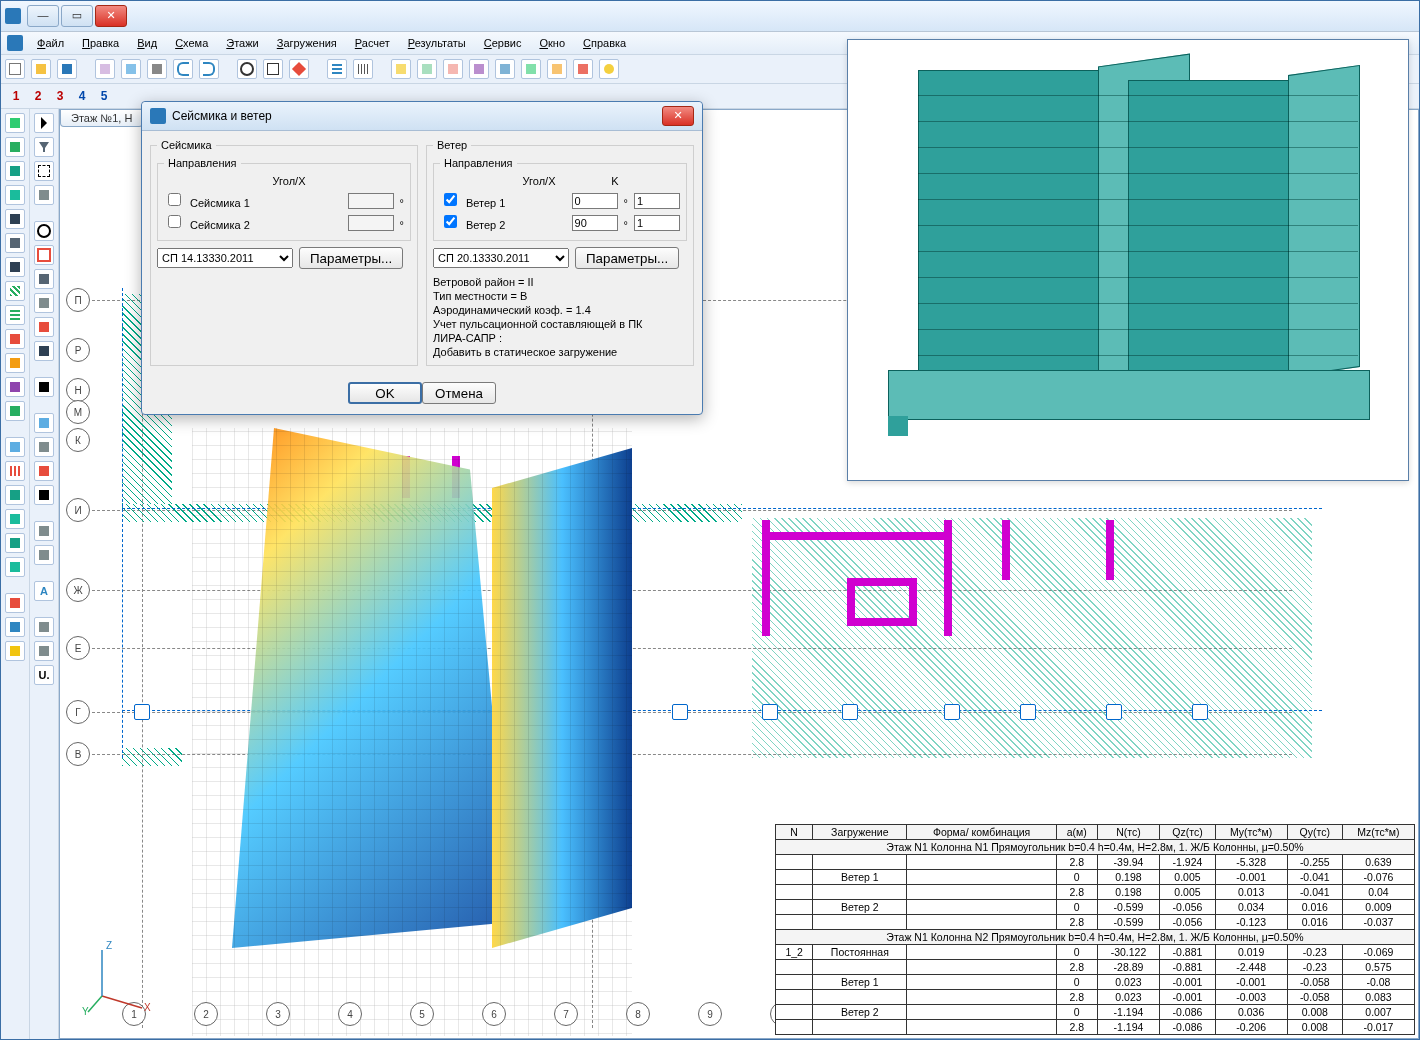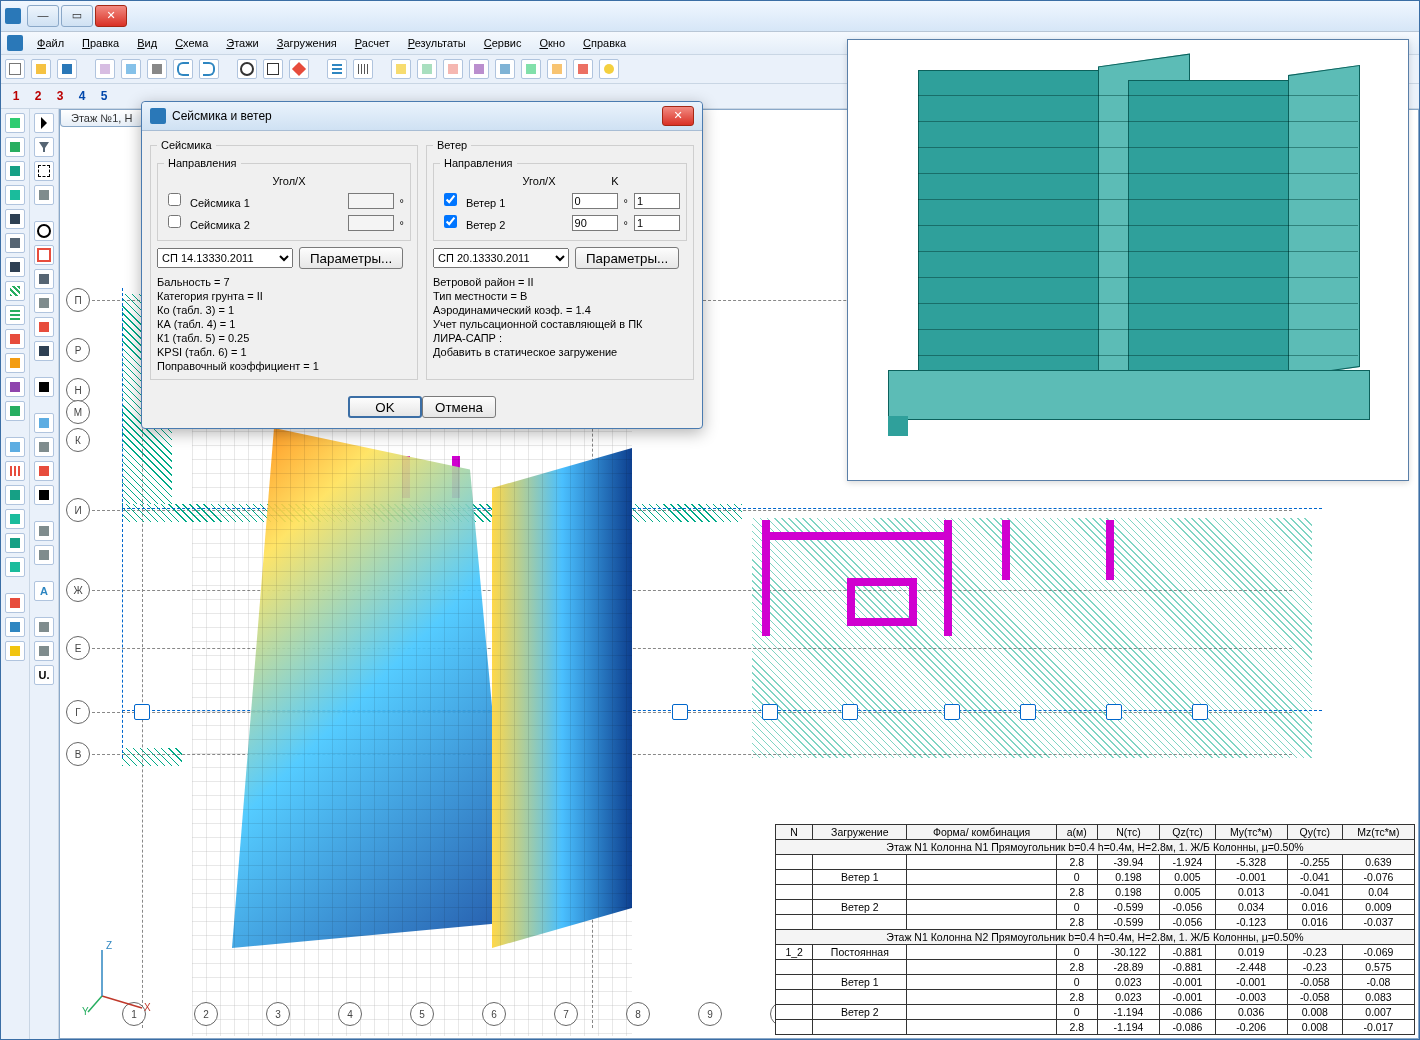--- a/index.html
+++ b/index.html
@@ -470,27 +470,20 @@
           <div class="row">
             <input type="checkbox" style="">
             <label>Сейсмика 2</label>
             <input type="text" class="readonly" readonly="" style="">°
           </div>
         </fieldset>
         <div class="controls">
           <select><option>СП 14.13330.2011</option></select>
           <button class="paramsbtn">Параметры...</button>
         </div>
-        <div class="info">Бальность = 7
-Категория грунта = II
-Ко (табл. 3) = 1
-КА (табл. 4) = 1
-К1 (табл. 5) = 0.25
-KPSI (табл. 6) = 1
-Поправочный коэффициент = 1</div>
       </fieldset>
 
       <fieldset class="outer">
         <legend>Ветер</legend>
         <fieldset>
           <legend>Направления</legend>
           <div class="hdr">
               <span style="width:70px"></span>
               <span style="width:46px">Угол/X</span>
               <span style="width:46px;margin-left:24px">K</span>

